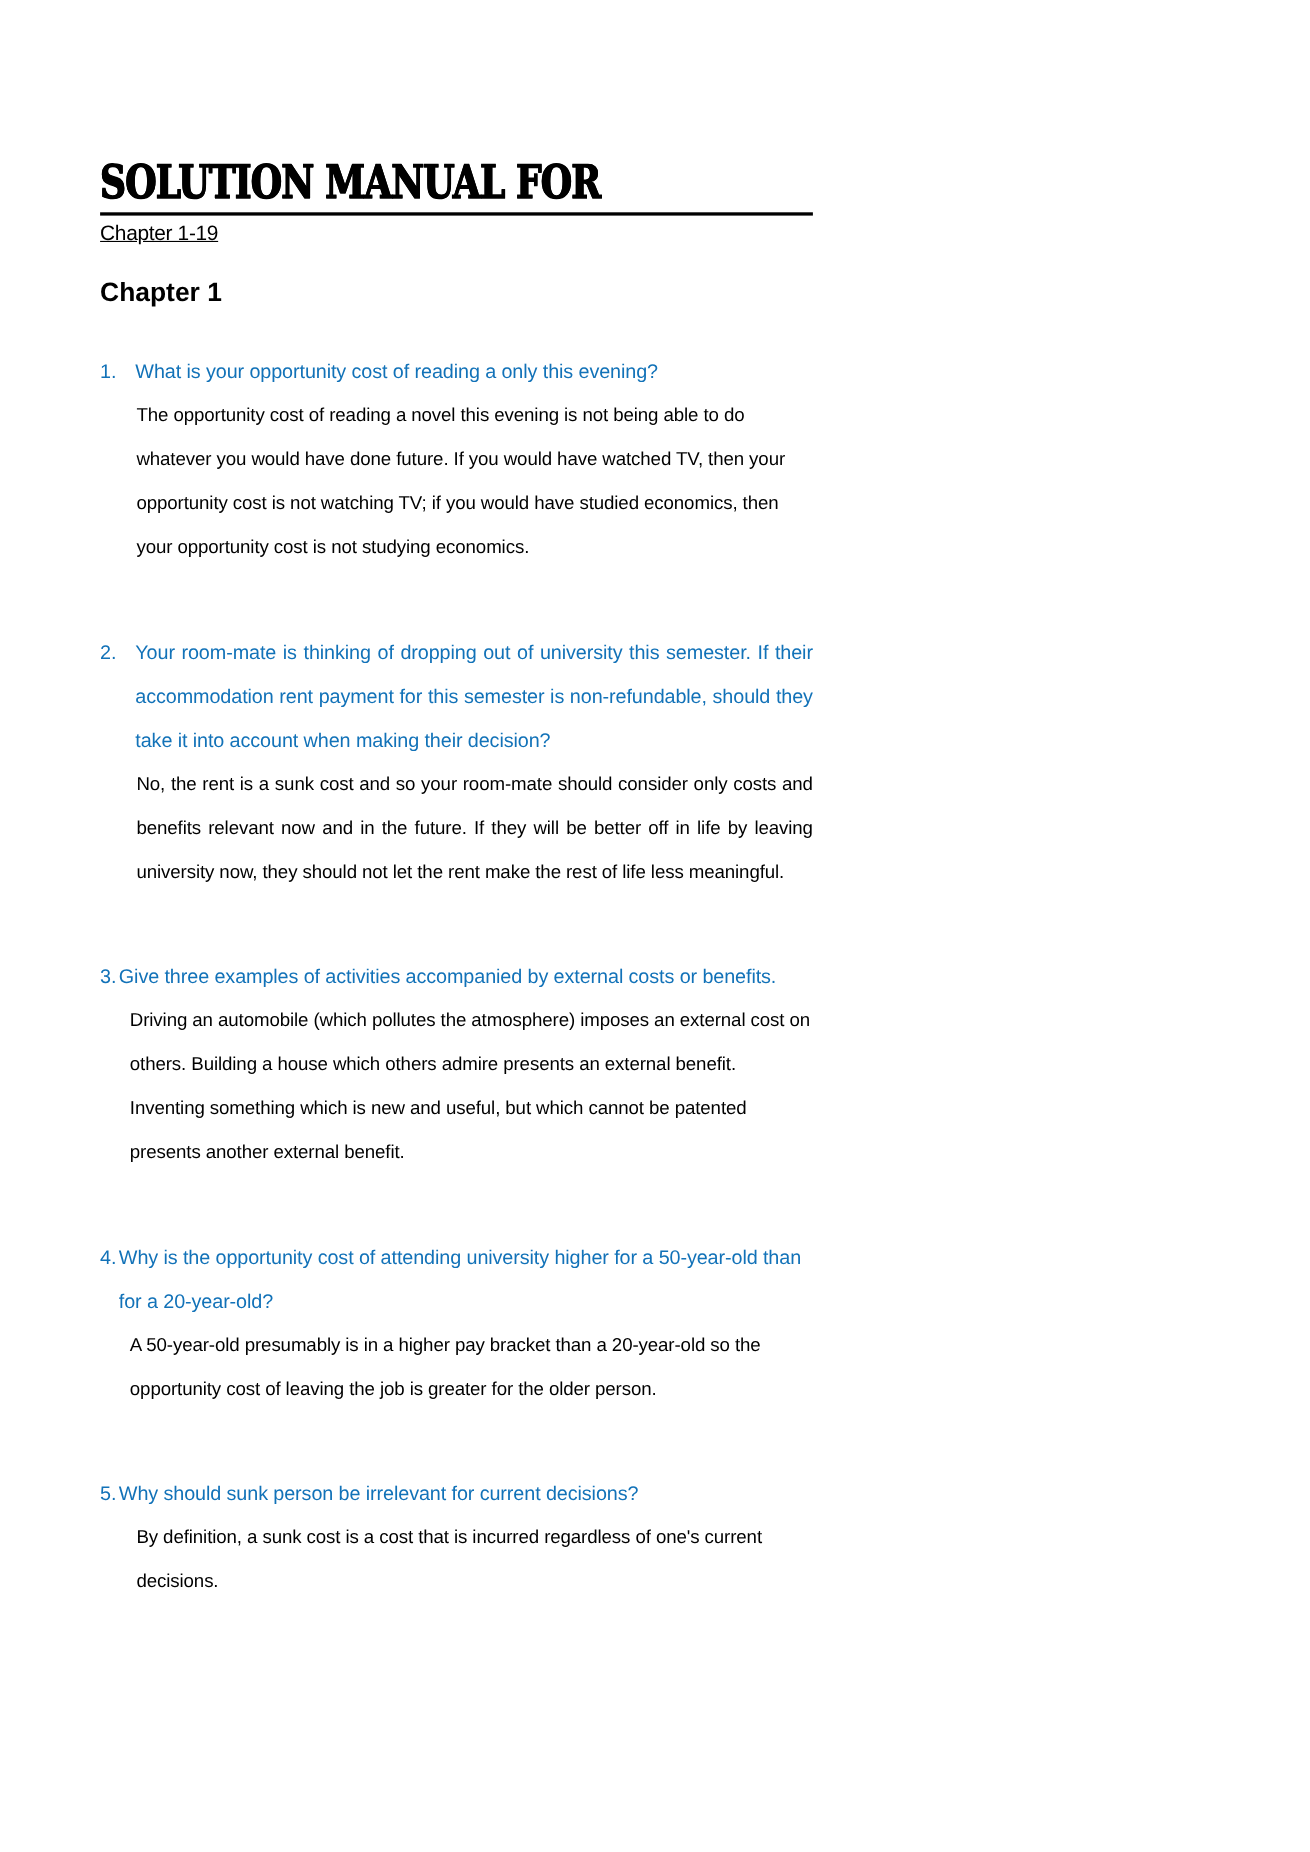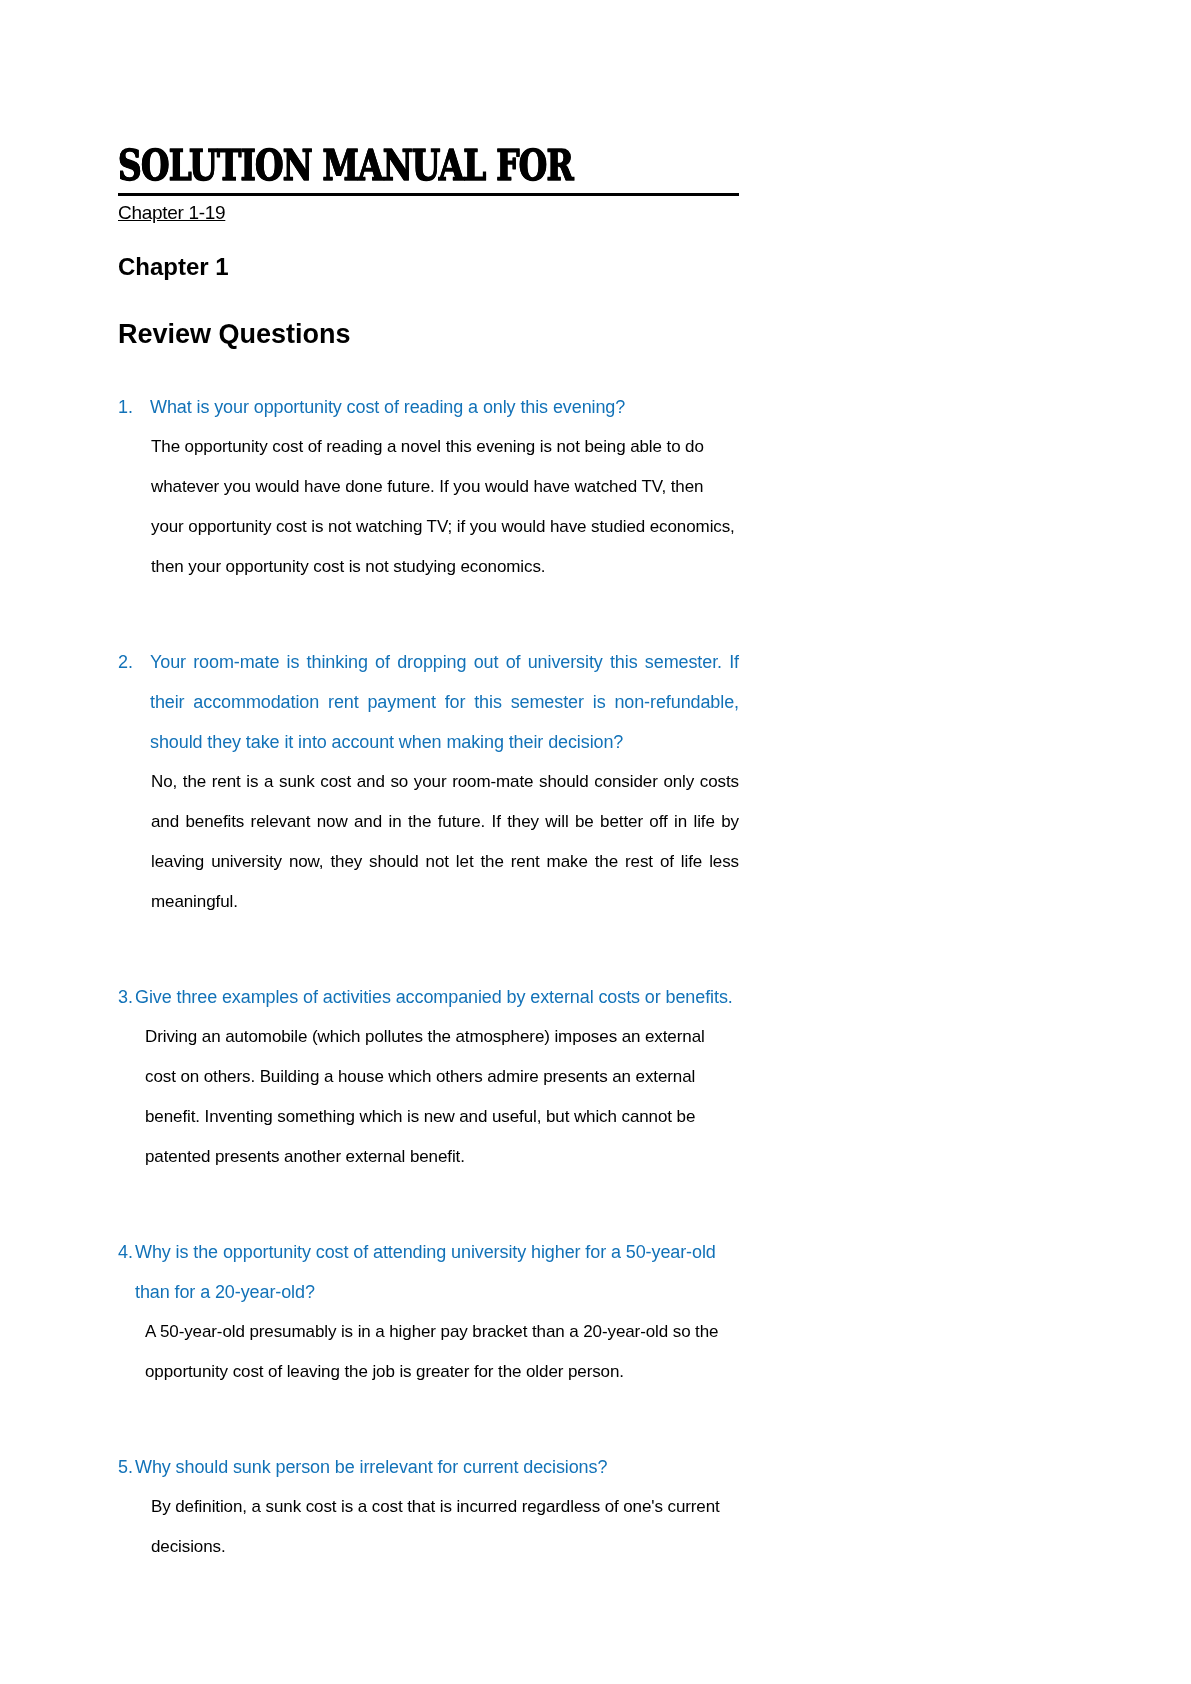--- a/index.html
+++ b/index.html
@@ -12,21 +12,21 @@
     height: 1684px;
     position: relative;
     font-family: "Liberation Sans", sans-serif;
     color: #000000;
     overflow: hidden;
   }
   .page {
     box-sizing: border-box;
     width: 947px;
     height: 1684px;
-    padding: 143px 208px 0 118px;
+    padding: 143px 208px 0 91px;
   }
   
   .doc-title {
     font-family: "DejaVu Serif", serif;
     font-weight: bold;
     font-size: 42px;
     line-height: 46px;
     letter-spacing: -1px;
     white-space: nowrap;
     transform: scaleX(0.78);
@@ -98,21 +98,20 @@
 
   <div class="doc-title">SOLUTION MANUAL FOR</div>
 
 
   <hr class="header-rule">
 
   <div class="chapter-range">Chapter 1-19</div>
 
   <div class="chapter-heading">Chapter 1</div>
 
-  <div class="section-heading">Review Questions</div>
 
   <div class="qa-list">
 
     <div class="qa">
       <div class="q-row">
         <span class="q-num">1.</span>
         <span class="q-text">What is your opportunity cost of reading a only this evening?</span>
       </div>
       <p class="answer">The opportunity cost of reading a novel this evening is not being able to do whatever you would have done future. If you would have watched TV, then your opportunity cost is not watching TV; if you would have studied economics, then your opportunity cost is not studying economics.</p>
     </div>

